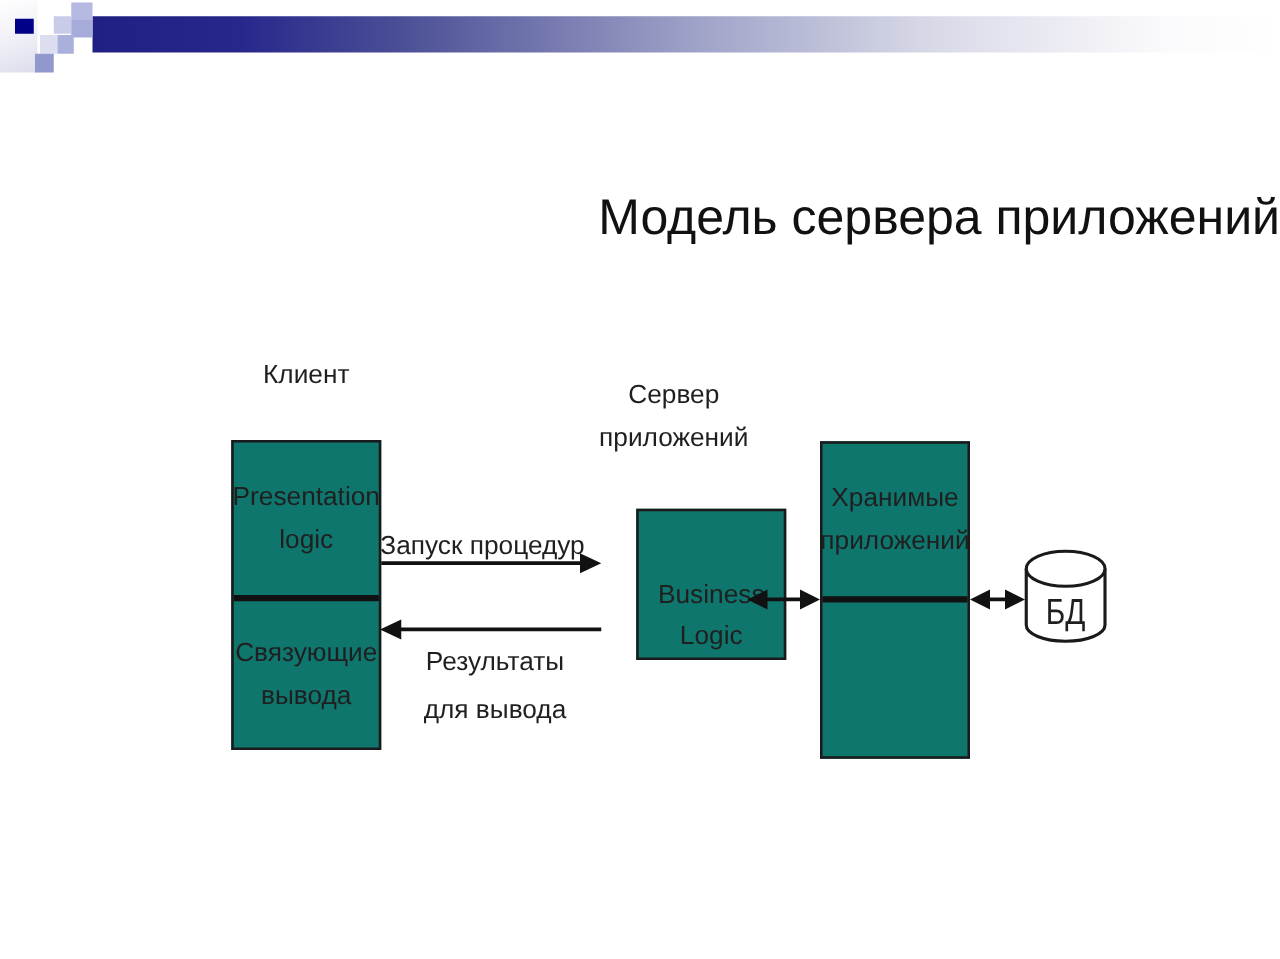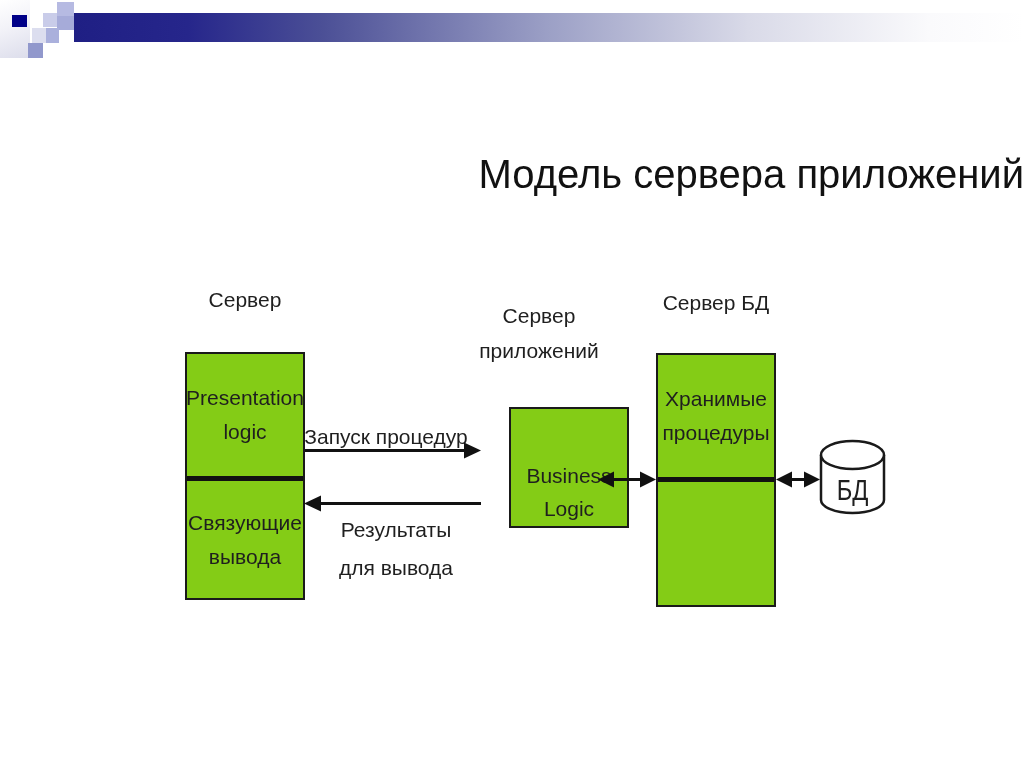--- a/index.html
+++ b/index.html
@@ -31,21 +31,21 @@
     font-size:40px;line-height:1.2;color:#111;
   }
   
   .dtext{font-size:21px;line-height:1.6;color:#1f1f1f;text-align:center;}
   .col-label{position:absolute;}
   .lbl-client{left:175px;top:283px;width:140px;}
   .lbl-app{left:459px;top:299px;width:160px;line-height:1.65;}
   .lbl-db{left:646px;top:286px;width:140px;}
   
   .dbox{
-    position:absolute;background:#84cc16;border:2px solid #1a1a1a;
+    position:absolute;background:#0f766e;border:2px solid #1a1a1a;
     box-sizing:border-box;display:flex;flex-direction:column;
   }
   .client-box{left:185px;top:352px;width:120px;height:248px;}
   .dbserver-box{left:656px;top:353px;width:120px;height:254px;}
   .business-box{
     left:480px;top:407px;width:120px;height:121px;
     align-items:center;justify-content:flex-end;margin-left:29px;
   }
   .cell{flex:1;display:flex;align-items:center;justify-content:center;padding:2px;}
   .cell-top{flex:none;height:118px;}
@@ -71,41 +71,40 @@
   <div class="sq sq1"></div>
   <div class="sq sq2"></div>
   <div class="sq sq3"></div>
   <div class="sq sq4"></div>
   <div class="sq sq5"></div>
   <div class="sq sq6"></div>
   <div class="sq sq7"></div>
 
   <div class="title">Модель сервера приложений</div>
 
-  <div class="dtext col-label lbl-client">Сервер</div>
+  <div class="dtext col-label lbl-client">Клиент</div>
   <div class="dtext col-label lbl-app">Сервер приложений</div>
-  <div class="dtext col-label lbl-db">Сервер БД</div>
 
   <div class="dbox client-box">
     <div class="cell cell-top">
       <span class="dtext">Presentation logic</span>
     </div>
     <div class="divider"></div>
     <div class="cell">
       <span class="dtext">Связующие вывода</span>
     </div>
   </div>
 
   <div class="dbox business-box">
     <span class="dtext">Business Logic</span>
   </div>
 
   <div class="dbox dbserver-box">
     <div class="cell cell-top">
-      <span class="dtext">Хранимые процедуры</span>
+      <span class="dtext">Хранимые приложений</span>
     </div>
     <div class="divider"></div>
   </div>
 
   <div class="dtext arrow-label lbl-request">Запуск процедур</div>
   <div class="dtext arrow-label lbl-response">Результаты для вывода</div>
 
   <svg class="overlay" width="1024" height="767" viewBox="0 0 1024 767">
 
     <line x1="305" y1="450.5" x2="467" y2="450.5" stroke="#111" stroke-width="3"></line>

